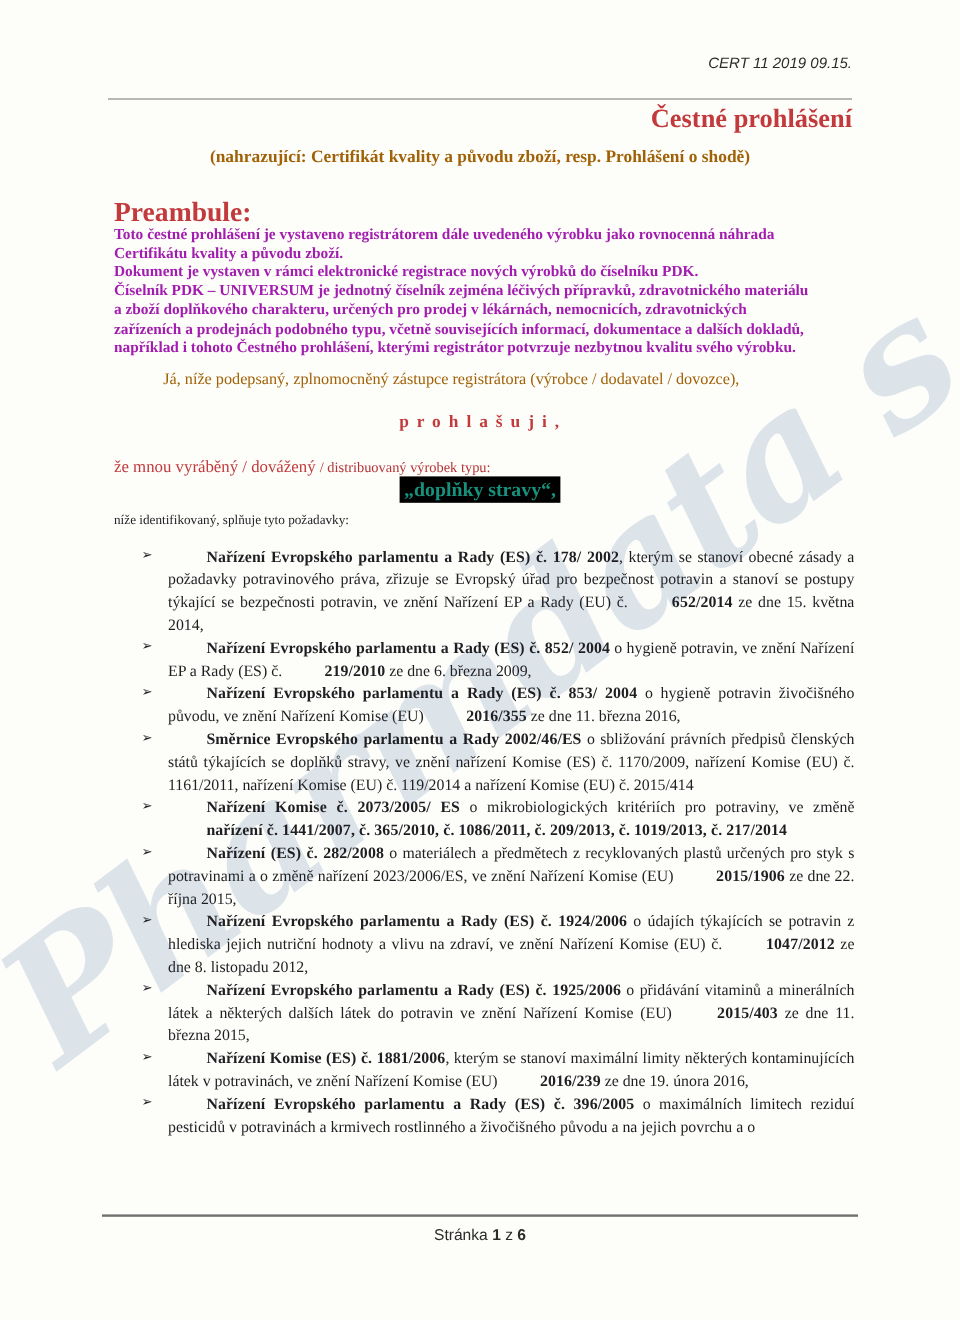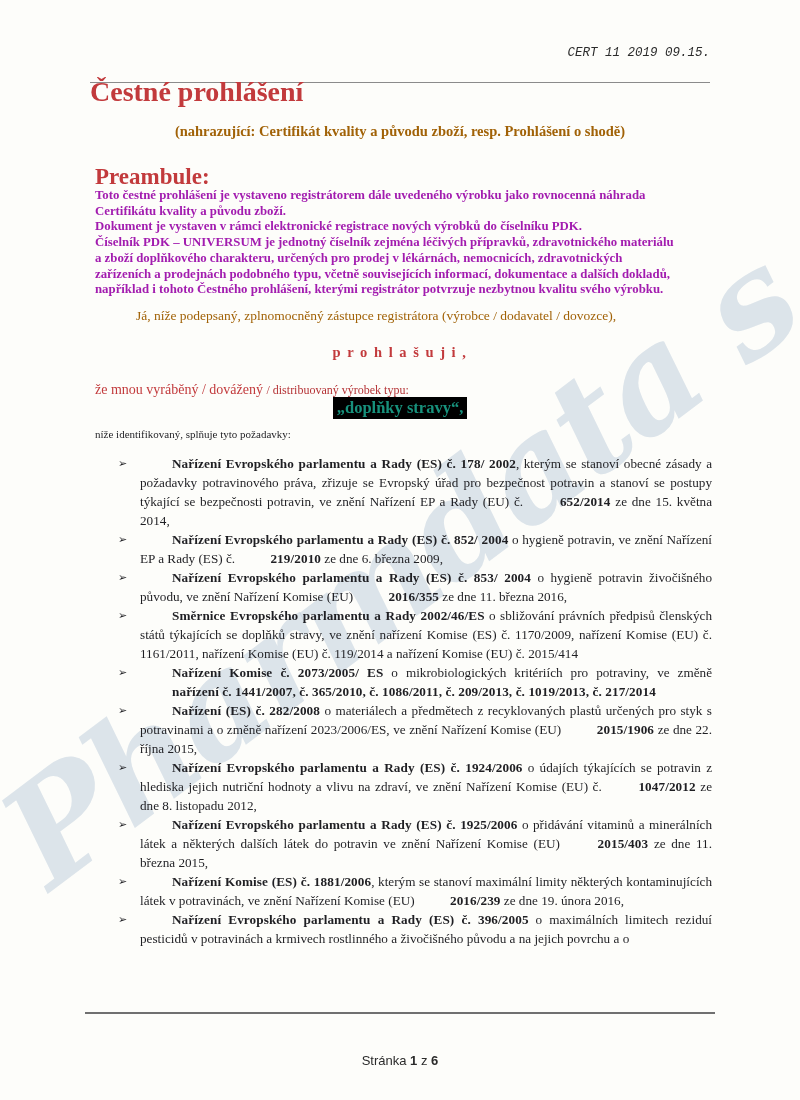--- a/index.html
+++ b/index.html
@@ -17,28 +17,28 @@
     text-align:center; white-space:nowrap;
     font-size:140px; font-weight:bold; font-style:italic; letter-spacing:-4px;
     color:rgba(169,189,211,0.40);
     transform:rotate(-37deg);
     pointer-events:none;
     font-family:"DejaVu Serif","Liberation Serif",serif;
   }
 
   .doc-ref {
     position:absolute; top:46px; left:0; right:90px; text-align:right;
-    font-family:Liberation Mono, monospace; font-style:italic;
+    font-family:Liberation Sans, sans-serif; font-style:italic;
     font-size:12.5px; color:#2b2b2b;
   }
   .top-rule { position:absolute; top:82px; left:90px; width:620px; height:0; border-top:1.5px solid #8b8b8b; }
 
   .title {
-    position:absolute; top:76px; left:90px; width:620px; text-align:left;
-    font-size:28px; font-weight:bold; color:#c23a3c;
+    position:absolute; top:86px; left:90px; width:620px; text-align:right;
+    font-size:22px; font-weight:bold; color:#c23a3c;
   }
   .subtitle {
     position:absolute; top:123px; left:90px; width:620px; text-align:center;
     font-size:14.5px; font-weight:bold; color:#a16207;
   }
 
   .pre-head {
     position:absolute; top:164px; left:95px;
     font-size:23px; font-weight:bold; color:#c23a3c;
   }
@@ -73,21 +73,21 @@
   .req-item {
     position:relative; padding-left:22px; margin:0;
     text-align:justify; font-size:13.2px; line-height:19px; color:#1f1f23;
   }
   .req-item b { letter-spacing:0.1px;margin-left:32px; }
   .marker { position:absolute; left:0; top:0; font-size:11px; color:#1f1f23; }
 
   .footer-rule { position:absolute; top:1012px; left:85px; width:630px; height:0; border-top:2px solid #707070; }
   .footer-text {
     position:absolute; top:1021px; left:90px; width:620px; text-align:center;
-    font-family:"Liberation Sans",sans-serif; font-size:13px; color:#2b2b2b;margin-top:32px;
+    font-family:"Liberation Sans",sans-serif; font-size:13px; color:#2b2b2b;
   }
 </style>
 </head>
 <body>
 
 <div class="page">
 
   <div class="watermark">Pharmdata s.r.o.</div>
 
   <div class="doc-ref">CERT 11 2019 09.15.</div>

